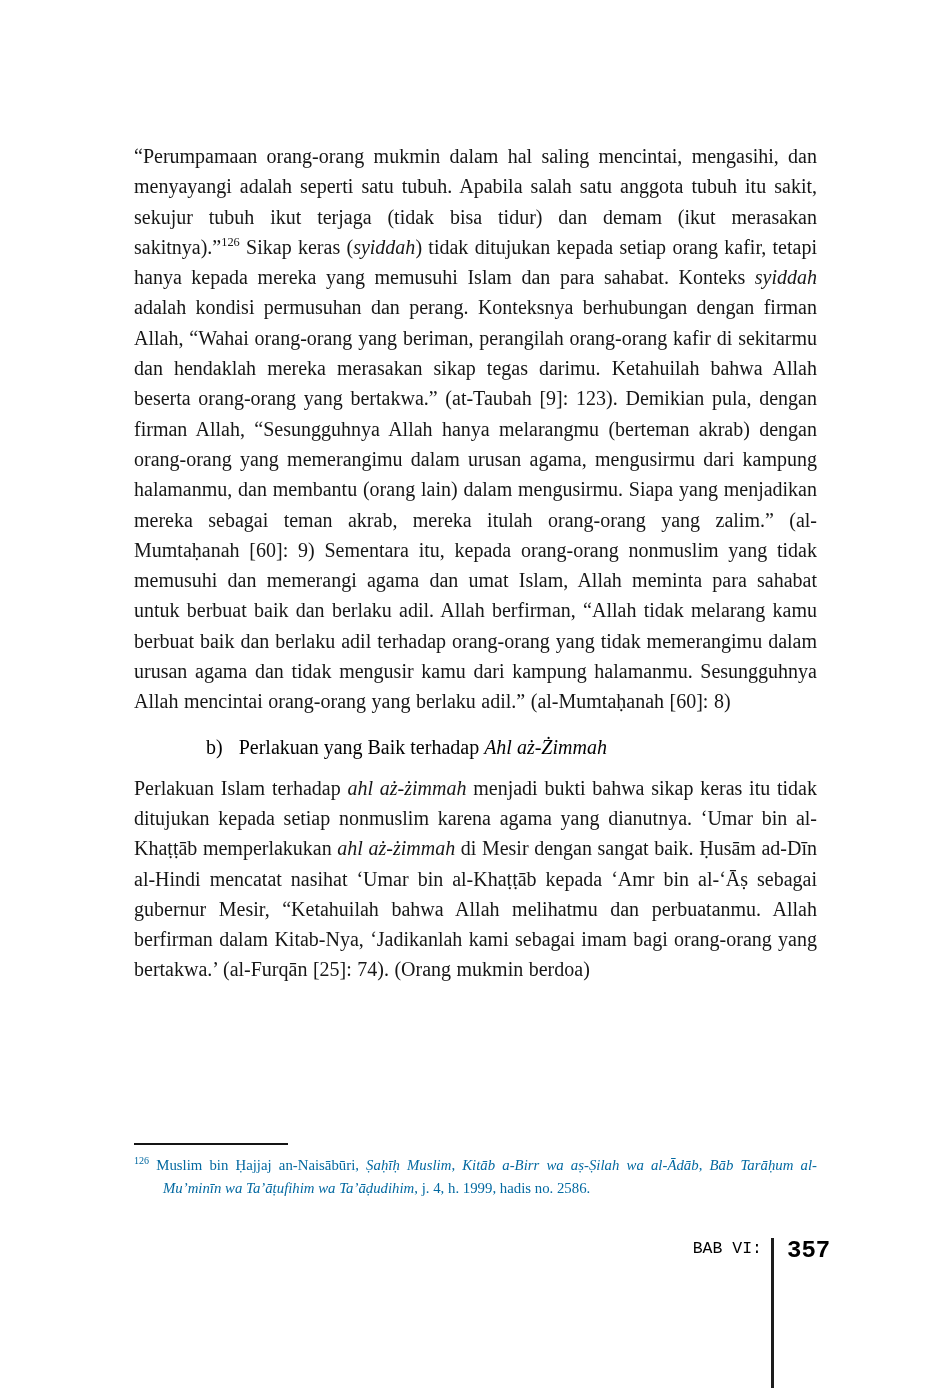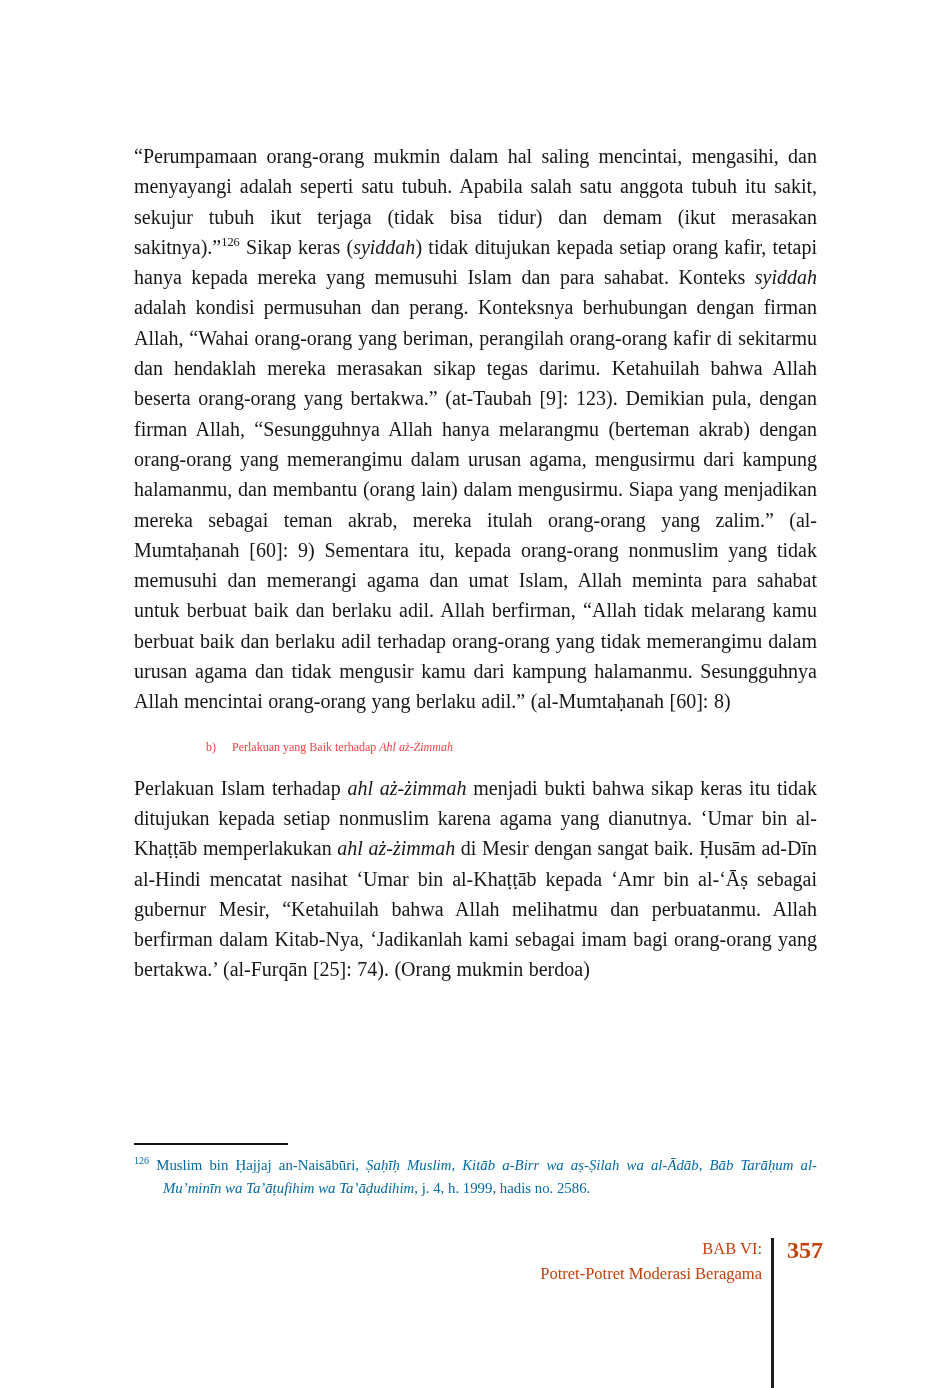--- a/index.html
+++ b/index.html
@@ -33,24 +33,24 @@
   .body-para i, .subheading i, .footnote i { font-style: italic; }
 
   sup {
     font-size: 0.62em;
     vertical-align: super;
     line-height: 0;
   }
 
   .subheading {
     margin: 15px 0 11px 72px;
-    font-size: 12px;
+    font-size: 20px;
     font-weight: normal;
     line-height: 30px;
-    color: #ef4444;
+    color: #000000;
   }
   .h-marker { margin-right: 16px; }
 
   .footnote-area {
     position: absolute;
     left: 134px;
     top: 1143px;
     width: 683px;
   }
   .footnote-rule {
@@ -68,22 +68,22 @@
     color: #0369a1;
   }
   .footnote sup { font-size: 0.68em; }
 
   .page-footer {
     position: absolute;
     left: 0;
     top: 1233px;
     width: 946px;
     height: 155px;
-    font-family: Liberation Serif, serif;
-    color: #c2410c;
+    font-family: Liberation Mono, monospace;
+    color: #000000;
   }
   .footer-text {
     position: absolute;
     right: 184px;
     top: 3px;
     text-align: right;
     font-size: 16.5px;
     line-height: 25px;
   }
   .footer-bar {
@@ -118,19 +118,18 @@
   </main>
 
   <div class="footnote-area">
     <hr class="footnote-rule">
     <p class="footnote"><sup>126</sup><span><span> Muslim bin Ḥajjaj an-Naisābūri, </span><i>Ṣaḥīḥ Muslim</i><span>, </span><i>Kitāb a-Birr wa aṣ-Ṣilah wa al-Ādāb</i><span>, </span><i>Bāb Tarāḥum al-Mu’minīn wa Ta’āṭufihim wa Ta’āḍudihim</i><span>, j. 4, h. 1999, hadis no. 2586.</span></span></p>
   </div>
 
   <footer class="page-footer">
     <div class="footer-text">
       <div>BAB VI:</div>
-      <div>Potret-Potret Moderasi Beragama</div>
     </div>
     <div class="footer-bar"></div>
     <div class="page-number">357</div>
   </footer>
 
 </div>
 
 </body></html>

